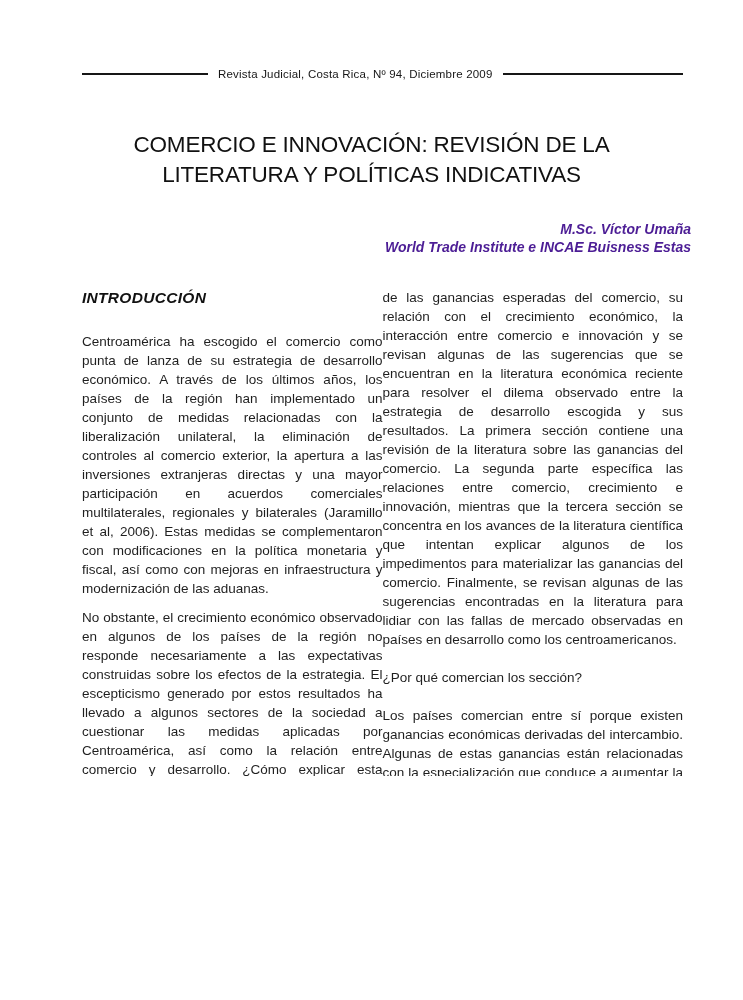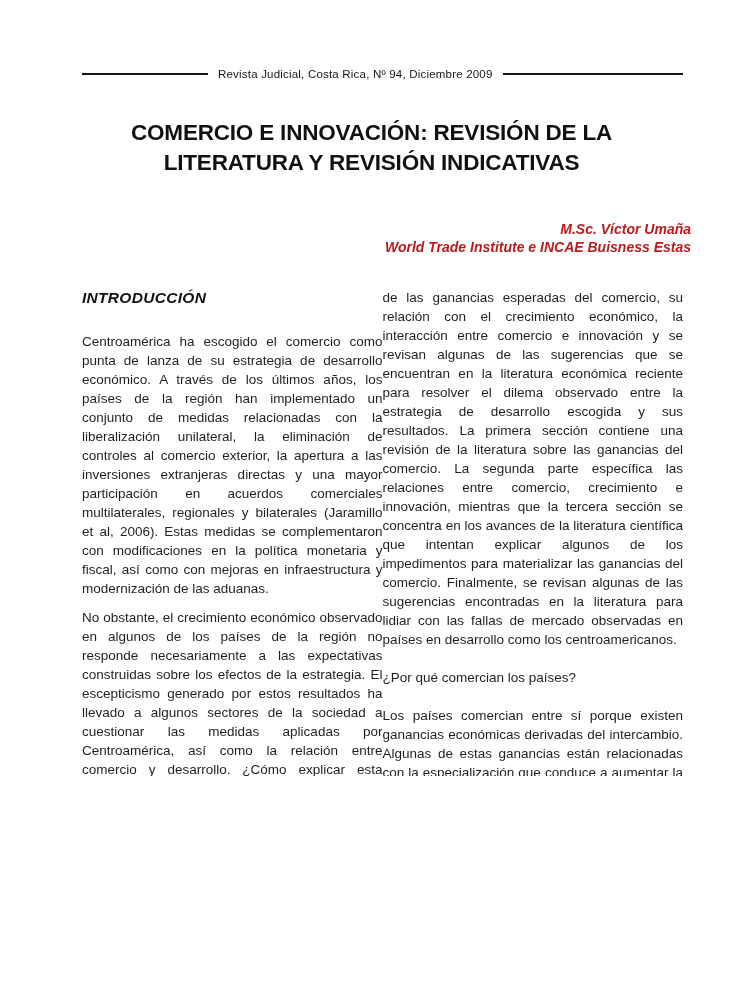--- a/index.html
+++ b/index.html
@@ -35,39 +35,39 @@
     letter-spacing: 0.2px;
     white-space: nowrap;
     padding: 0 10px;
     color: #161616;
   }
   .title {
     position: absolute;
     top: 118px;
     left: 40px;
     right: 40px;
-    margin: 0;
+    margin: 12px;
     text-align: center;
     font-size: 22.5px;
-    font-weight: bold;
+    font-weight: normal;
     line-height: 30px;
     letter-spacing: -0.2px;
     color: #111111;
   }
   .title-line { display: block; }
   .author {
     position: absolute;
     top: 221px;
     right: 52px;
     text-align: right;
     font-size: 14px;
     font-weight: bold;
     font-style: italic;
     line-height: 17.5px;
-    color: #b91c1c;
+    color: #4c1d95;
   }
   .columns {
     position: absolute;
     top: 288px;
     left: 82px;
     width: 601px;
     display: flex;
   }
   .col {
     flex: 1 1 0;
@@ -101,38 +101,38 @@
 <div class="page">
 
   <div class="header">
     <span class="rule rule-left"></span>
     <span class="journal">Revista Judicial, Costa Rica, Nº 94, Diciembre 2009</span>
     <span class="rule rule-right"></span>
   </div>
 
   <h1 class="title">
     <span class="title-line">COMERCIO E INNOVACIÓN: REVISIÓN DE LA</span>
-    <span class="title-line">LITERATURA Y REVISIÓN INDICATIVAS</span>
+    <span class="title-line">LITERATURA Y POLÍTICAS INDICATIVAS</span>
   </h1>
 
   <div class="author">
     <div>M.Sc. Víctor Umaña</div>
     <div>World Trade Institute e INCAE Buisness Estas</div>
   </div>
 
   <div class="columns">
 
     <div class="col">
       <h2 class="section-heading">INTRODUCCIÓN</h2>
       <p>Centroamérica ha escogido el comercio como punta de lanza de su estrategia de desarrollo económico. A través de los últimos años, los países de la región han implementado un conjunto de medidas relacionadas con la liberalización unilateral, la eliminación de controles al comercio exterior, la apertura a las inversiones extranjeras directas y una mayor participación en acuerdos comerciales multilaterales, regionales y bilaterales (Jaramillo et al, 2006). Estas medidas se complementaron con modificaciones en la política monetaria y fiscal, así como con mejoras en infraestructura y modernización de las aduanas.</p>
       <p>No obstante, el crecimiento económico observado en algunos de los países de la región no responde necesariamente a las expectativas construidas sobre los efectos de la estrategia. El escepticismo generado por estos resultados ha llevado a algunos sectores de la sociedad a cuestionar las medidas aplicadas por Centroamérica, así como la relación entre comercio y desarrollo. ¿Cómo explicar esta situación? ¿Es un problema de aplicación de la estrategia? ¿Qué se puede hacer al respecto?</p>
       <p>Para intentar escogido a estas interrogantes, en este trabajo se hace un repaso teórico</p>
     </div>
 
     <div class="col">
       <p>de las ganancias esperadas del comercio, su relación con el crecimiento económico, la interacción entre comercio e innovación y se revisan algunas de las sugerencias que se encuentran en la literatura económica reciente para resolver el dilema observado entre la estrategia de desarrollo escogida y sus resultados. La primera sección contiene una revisión de la literatura sobre las ganancias del comercio. La segunda parte específica las relaciones entre comercio, crecimiento e innovación, mientras que la tercera sección se concentra en los avances de la literatura científica que intentan explicar algunos de los impedimentos para materializar las ganancias del comercio. Finalmente, se revisan algunas de las sugerencias encontradas en la literatura para lidiar con las fallas de mercado observadas en países en desarrollo como los centroamericanos.</p>
-      <p class="question-line">¿Por qué comercian los países?</p>
+      <p class="question-line">¿Por qué comercian los sección?</p>
       <p>Los países comercian entre sí porque existen ganancias económicas derivadas del intercambio. Algunas de estas ganancias están relacionadas con la especialización que conduce a aumentar la producción y el consumo. Otras se dan por la posibilidad de vender en un mercado ampliado, al generarse economías de escala que permite a las empresas una reducción de sus costos promedios de producción y trasladarla al</p>
     </div>
 
   </div>
 
 </div>
 
 </body></html>

